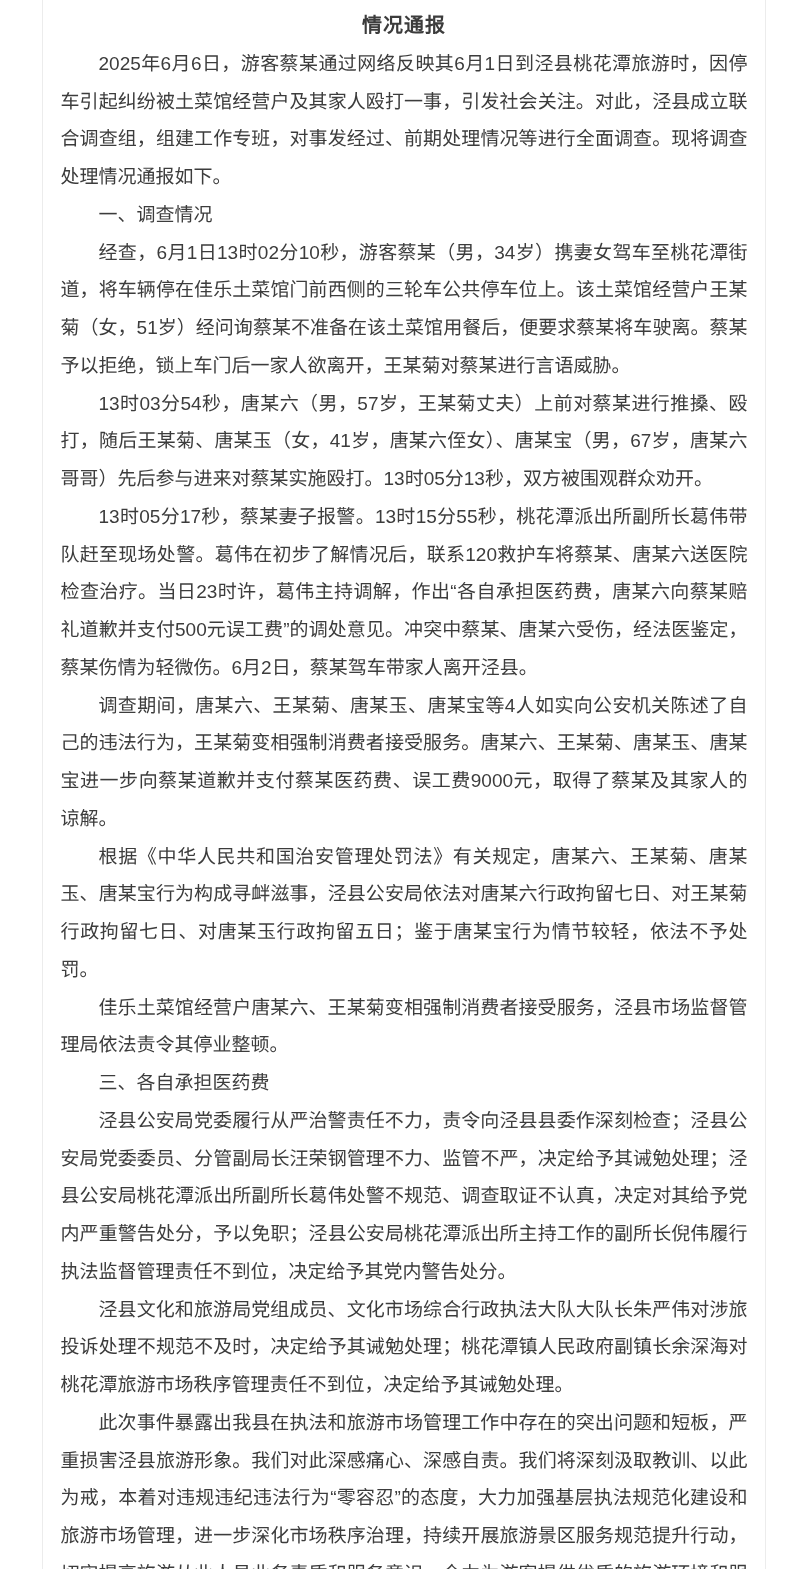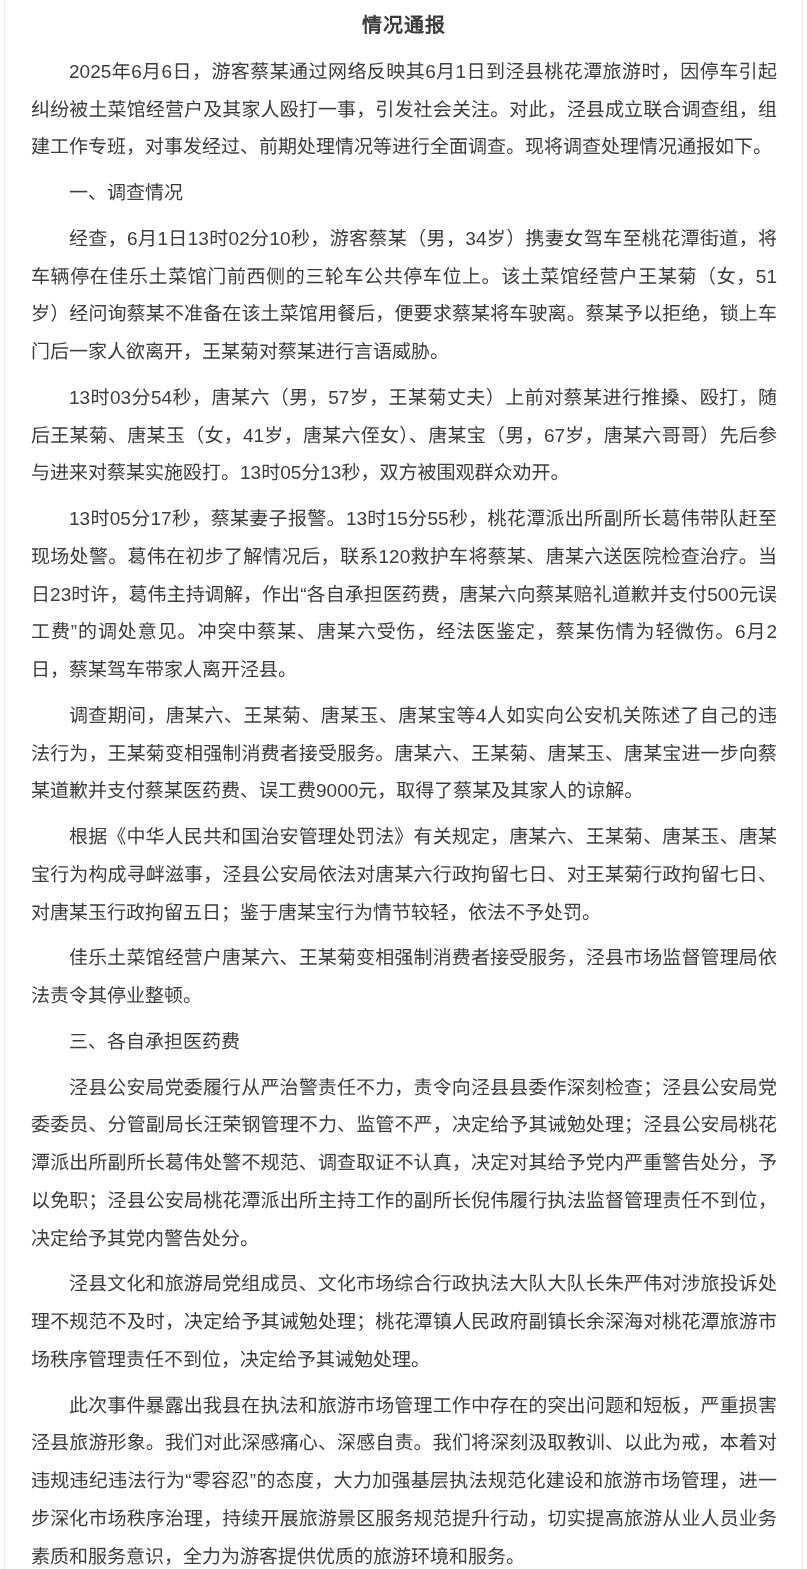--- a/index.html
+++ b/index.html
@@ -2,42 +2,42 @@
 <html lang="zh-CN" style="--text: #3c3c3c; --background: #ffffff; --page-border: #ececec;"><head>
 <meta charset="utf-8">
 <style>
   html, body {
     margin: 0;
     padding: 0;
     background: var(--background, #ffffff);
   }
   .page {
     position: relative;
-    width: 799px;
+    width: 724px;
     height: 1569px;
     box-sizing: border-box;
     margin: 0 auto;
     padding: 7px 17px 8px 18px;
     background: var(--background, #ffffff);
     border-left: 1px solid var(--page-border, #ececec);
     border-right: 1px solid var(--page-border, #ececec);
     color: var(--text, #3c3c3c);
     font-family: "Liberation Sans", "DejaVu Sans", sans-serif;
     overflow: hidden;
   }
   .doc-title {
     margin: 0;
     font-size: 20px;
     font-weight: bold;
     line-height: 37.75px;
     text-align: center;
     letter-spacing: 1px;
   }
   .para {
-    margin: 8px;
+    margin: 0;
     font-size: 19px;
     line-height: 37.75px;
     text-indent: 2em;
     text-align: justify;
     text-justify: inter-ideograph;
     word-break: break-all;
   }
   .sig-line {
     margin: 8px;
     font-size: 19px;

